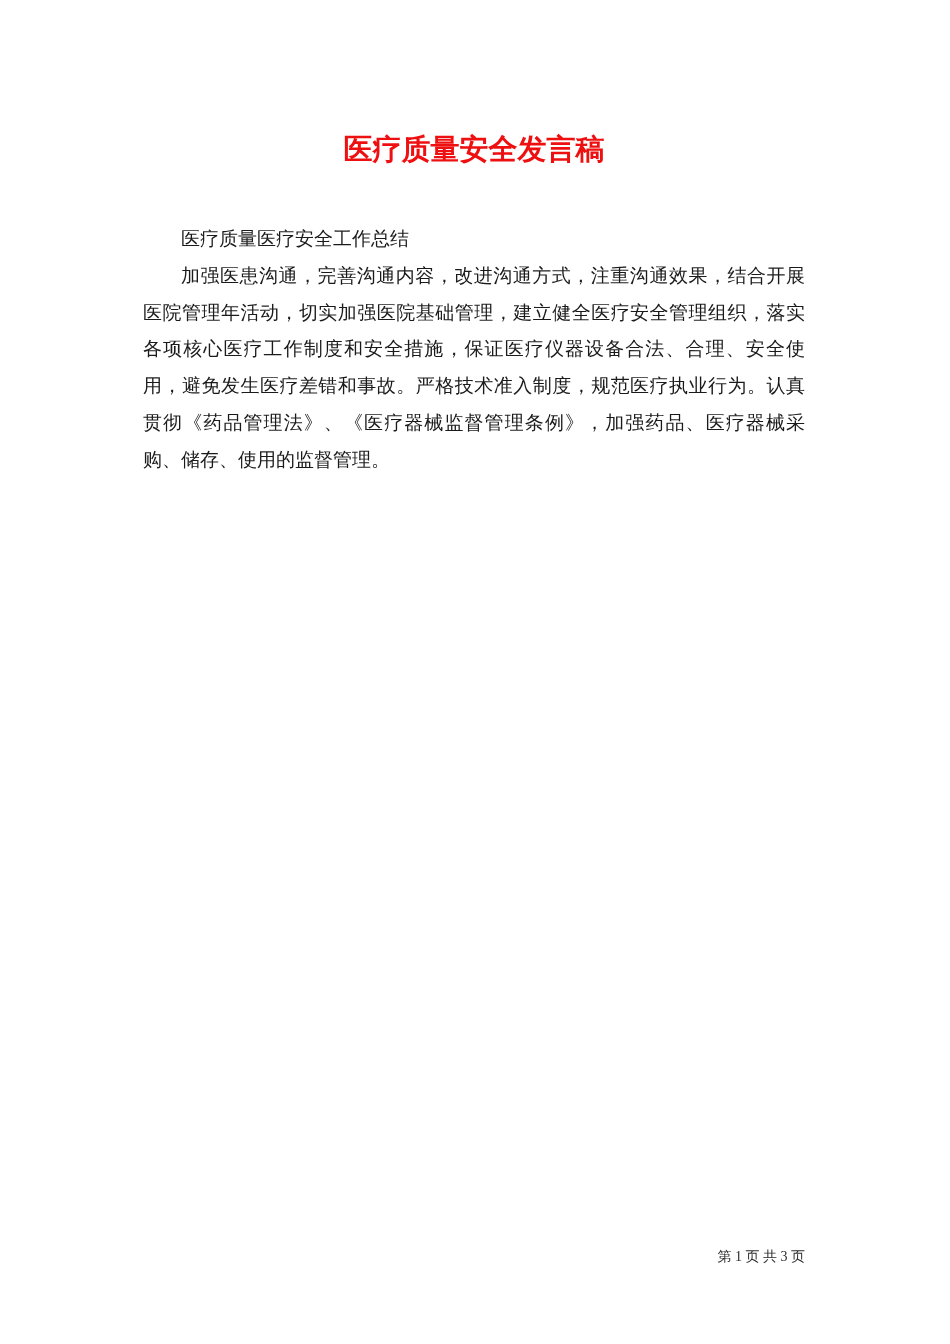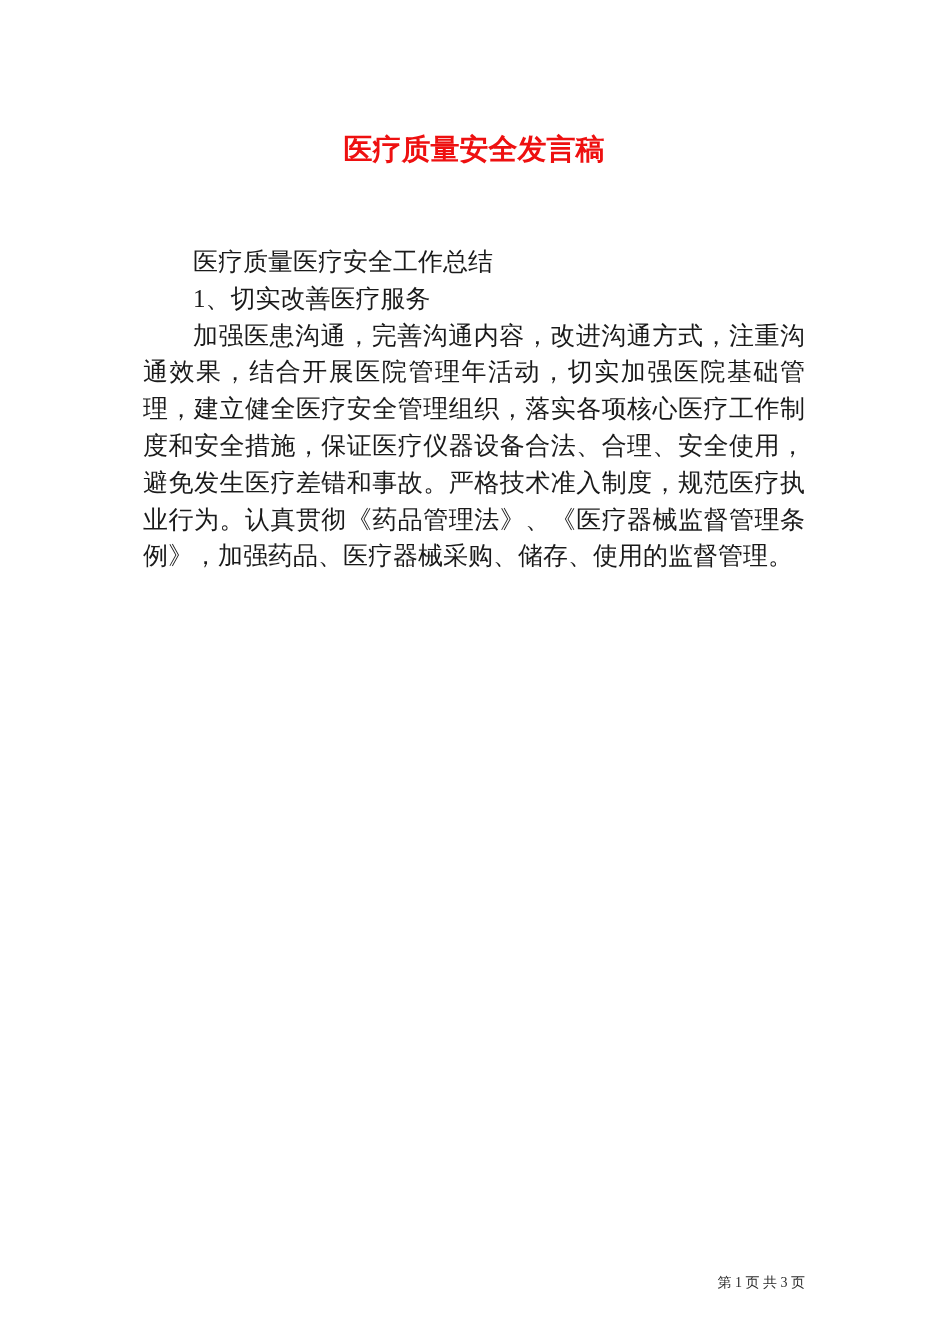--- a/index.html
+++ b/index.html
@@ -24,55 +24,53 @@
     margin: 0;
     text-align: center;
     font-size: 29px;
     line-height: 42px;
     font-weight: bold;
     color: #ee1010;
     letter-spacing: 0px;
   }
   .doc-body {
     position: absolute;
-    top: 244px;
+    top: 221px;
     left: 143px;
     width: 662px;
-    font-size: 25px;
+    font-size: 19px;
     line-height: 36.8px;
     color: #1a1a1a;
     text-align: justify;
   }
   .doc-body p {
     margin: 0;
     padding: 0;
     text-indent: 2em;
     word-break: break-all;
   }
   .page-footer {
     position: absolute;
     top: 1246px;
     left: 143px;
     width: 662px;
     text-align: right;
     font-size: 14px;
     line-height: 22px;
     color: #2b2b2b;
     font-family: "Liberation Serif", "DejaVu Serif", serif;
-    margin-top: 26px;
   }
 </style>
 </head>
 <body>
 
 <div class="page">
   <h1 class="doc-title">医疗质量安全发言稿</h1>
 
   <div class="doc-body">
       <p>医疗质量医疗安全工作总结</p>
-      <p>1、切实改善医疗服务</p>
       <p>加强医患沟通，完善沟通内容，改进沟通方式，注重沟通效果，结合开展医院管理年活动，切实加强医院基础管理，建立健全医疗安全管理组织，落实各项核心医疗工作制度和安全措施，保证医疗仪器设备合法、合理、安全使用，避免发生医疗差错和事故。严格技术准入制度，规范医疗执业行为。认真贯彻《药品管理法》、《医疗器械监督管理条例》，加强药品、医疗器械采购、储存、使用的监督管理。</p>
     </div>
 
   <div class="page-footer">
     <span>第 1 页 共 3 页</span>
   </div>
 </div>
 
 </body></html>

